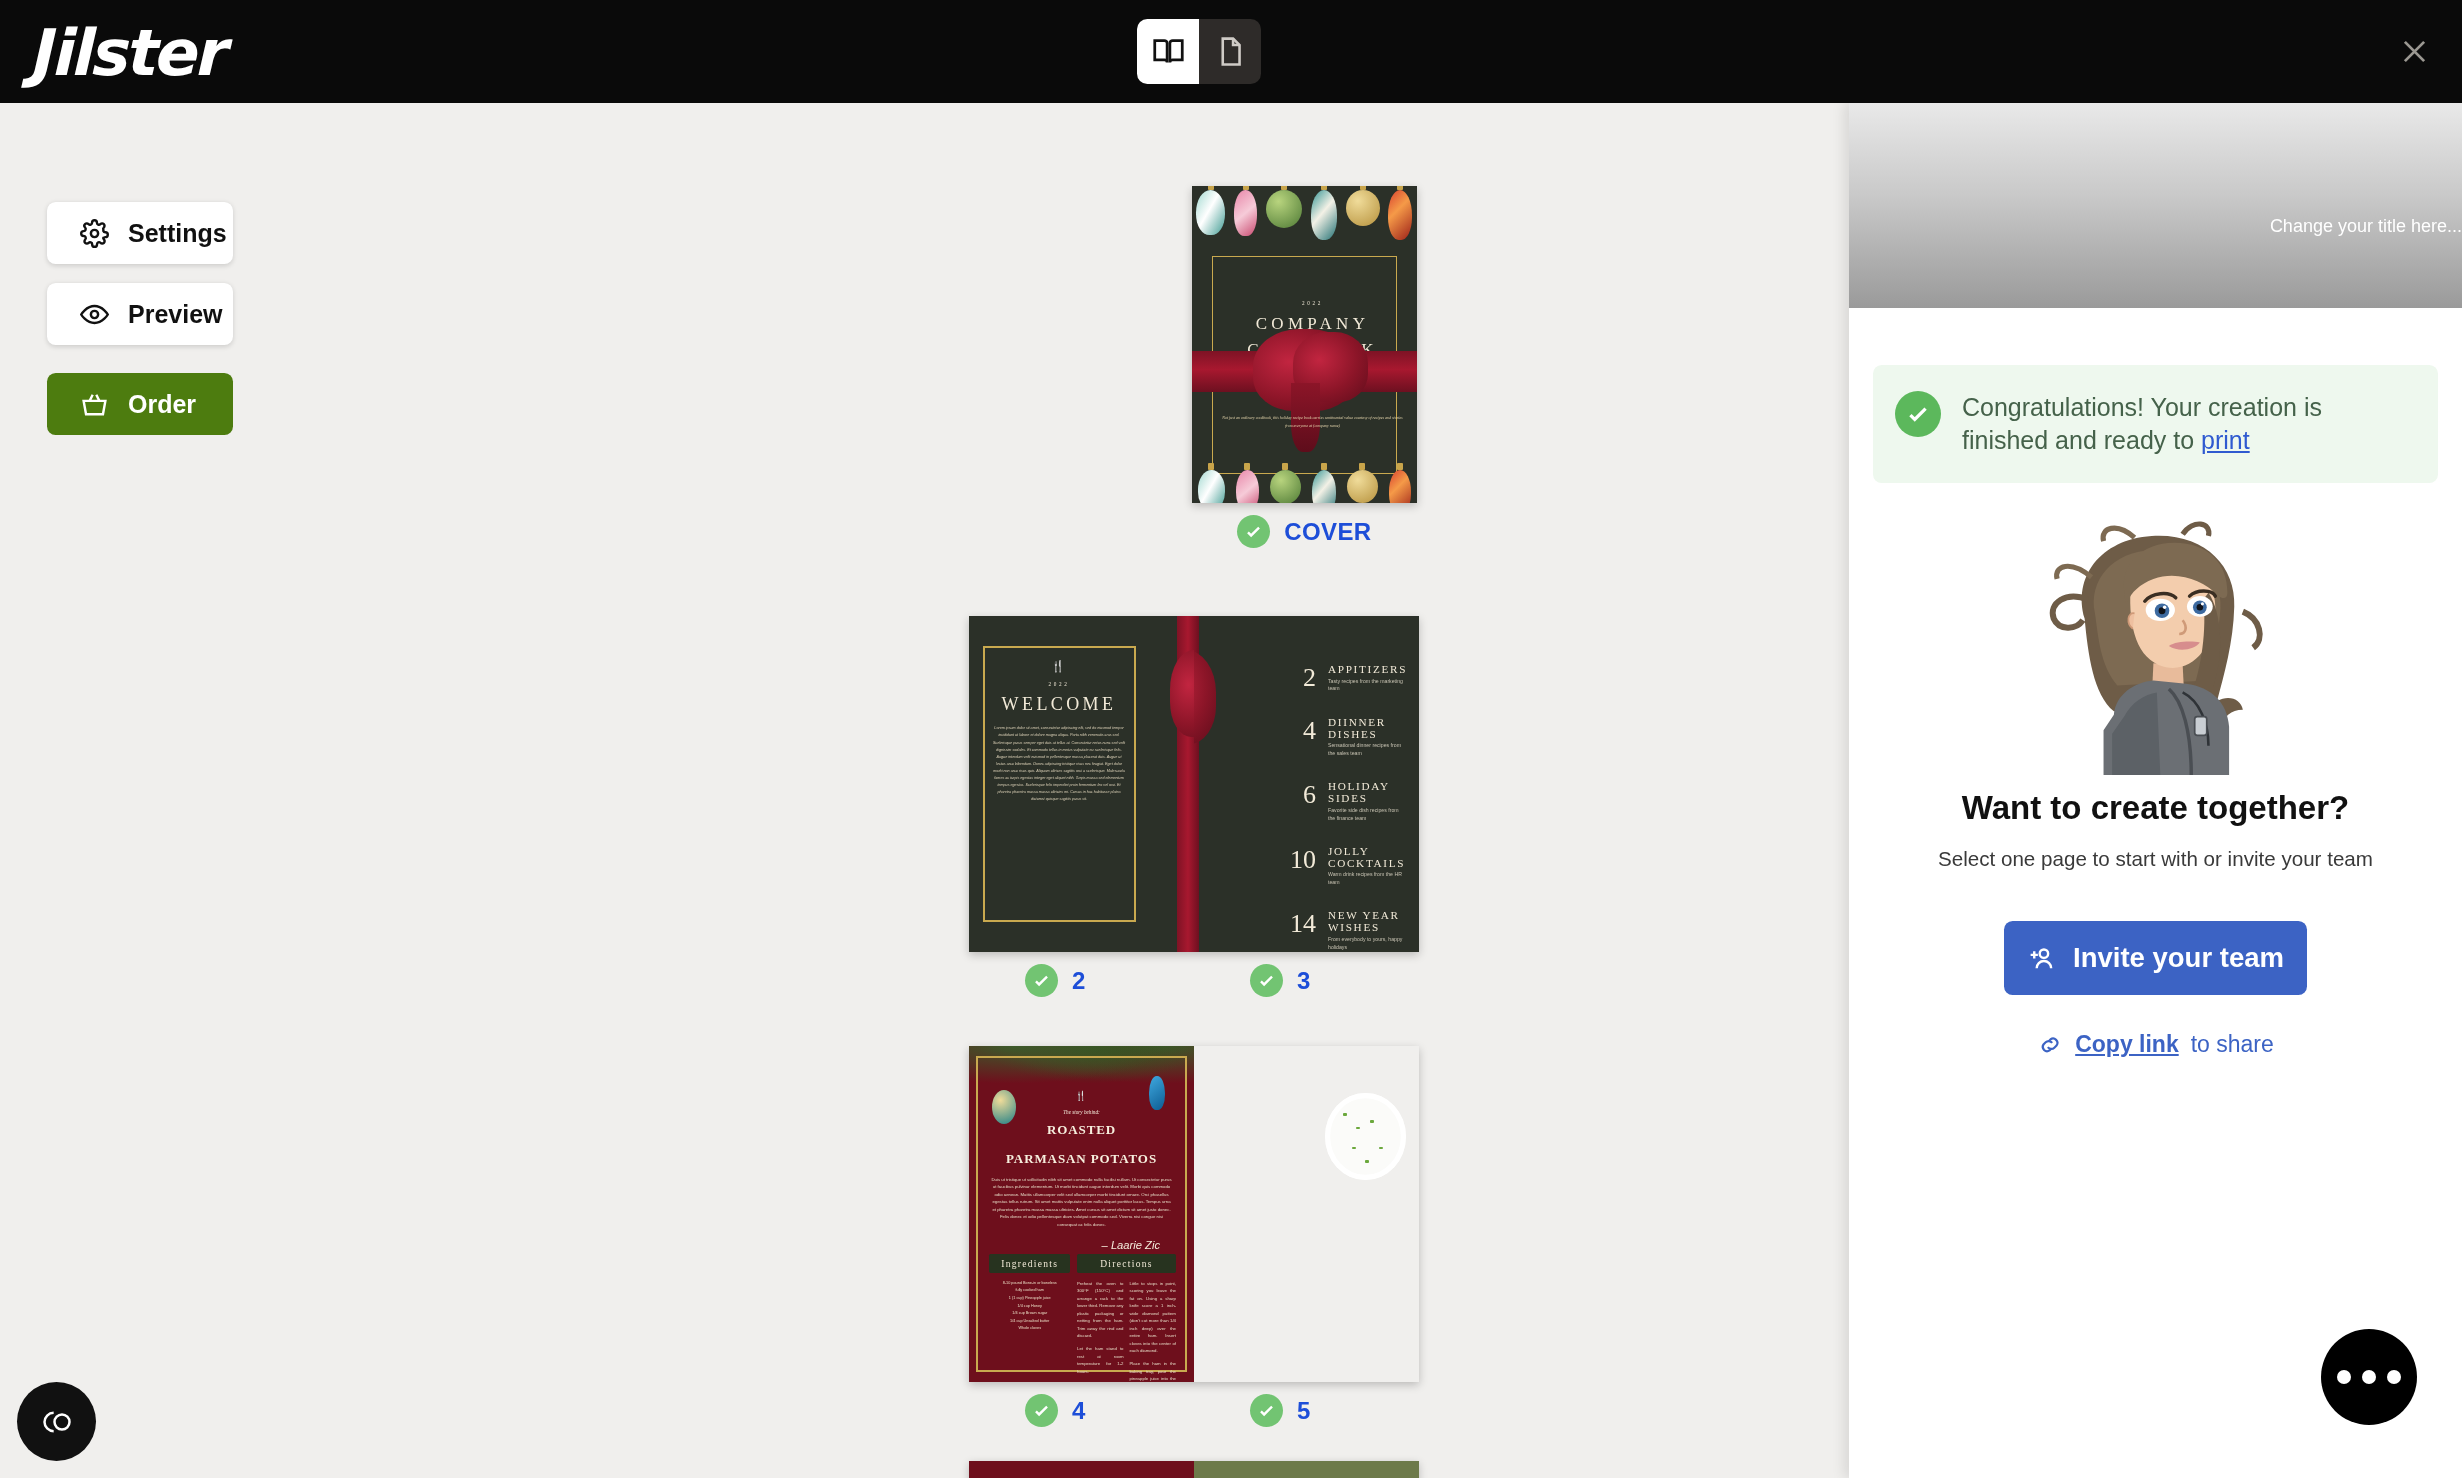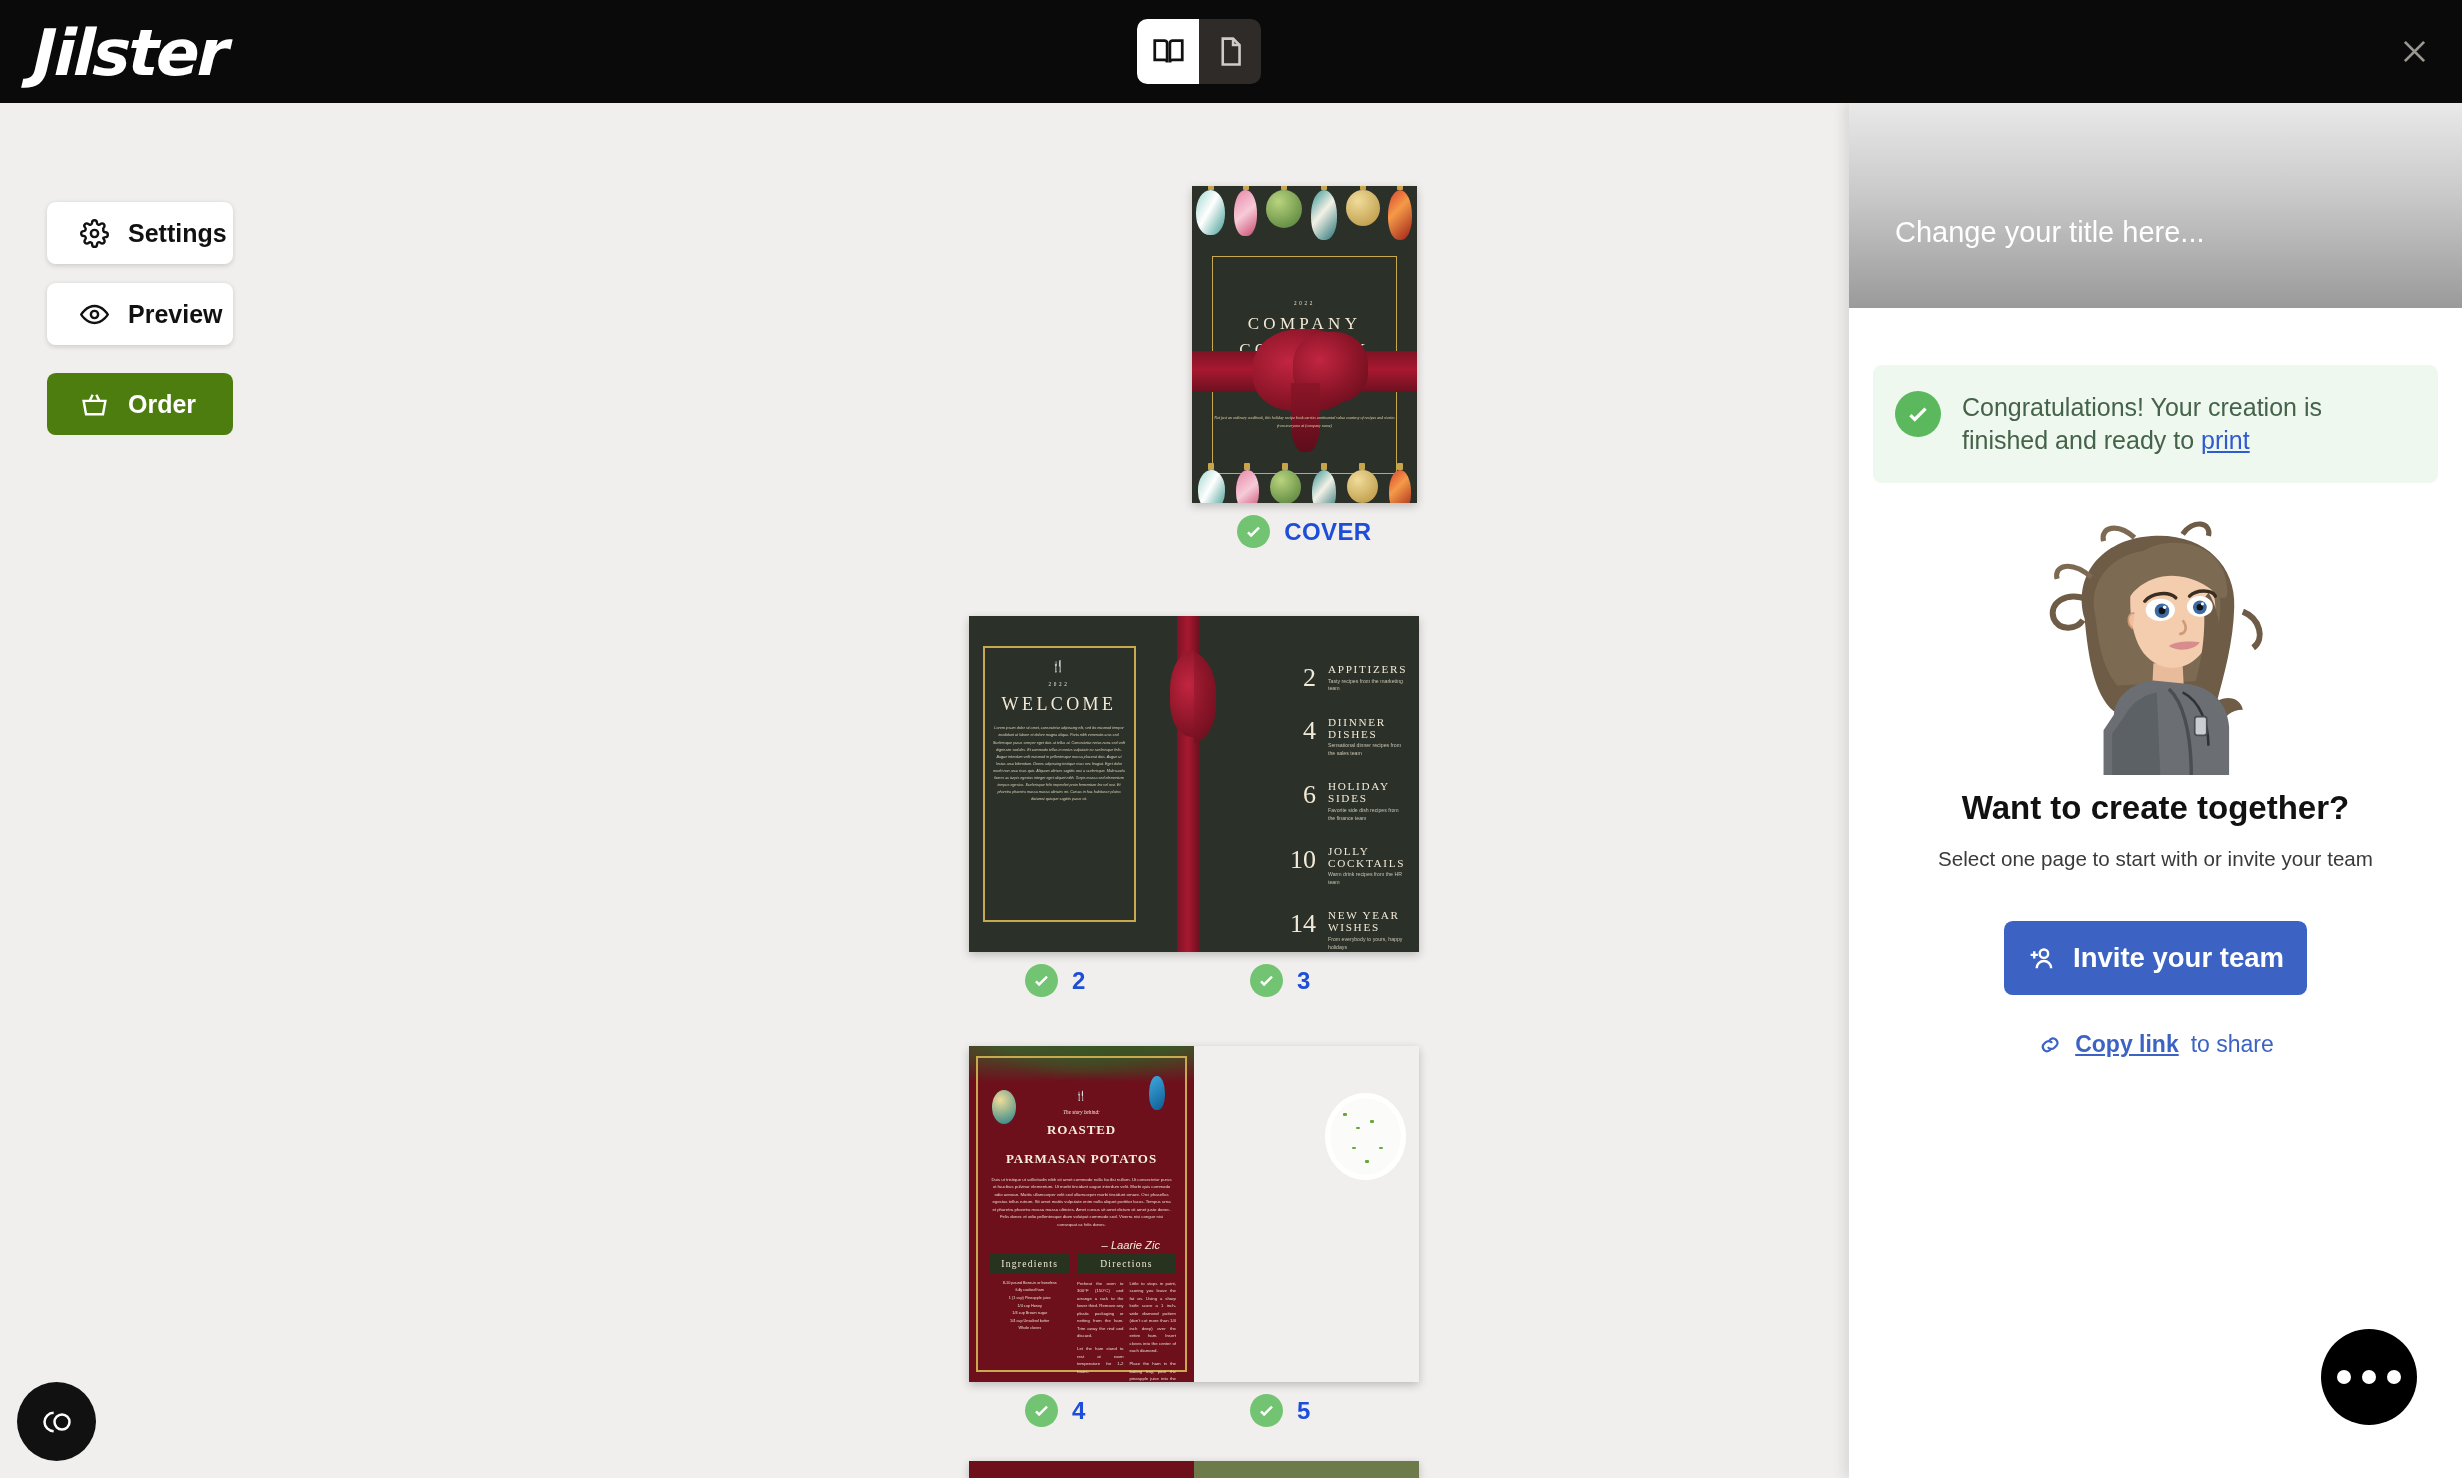--- a/index.html
+++ b/index.html
@@ -91,20 +91,21 @@
   .label-text {
     font-size: 24px; font-weight: 700; color: #1d4ed8;
     letter-spacing: 0.4px;
   }
 
   
   .cover-art {
     width: 100%; height: 100%;
     background: #2b3028;
     position: relative;
+    padding-left: 8px;
   }
   .orn-row { position: absolute; left: 0; width: 100%; display: flex; justify-content: space-around; }
   .orn { position: relative; }
   .orn .cap { width: 6px; height: 7.7px; background: #c8a44a; margin: 0 auto; border-radius: 0.9px; }
   .orn .ball { border-radius: 50%; }
   .gold-frame {
     position: absolute; left: 9%; right: 9%; top: 22%; bottom: 9%;
     border: 1.7px solid #c9a94f;
   }
   .ribbon-h {
@@ -188,21 +189,21 @@
     background: linear-gradient(180deg,#e9e9e9 0%,#c9c9c9 45%,#9a9a9a 100%);
     padding: 96px 0 0 26px;
     position: relative;
   }
   .title-row { display: flex; align-items: center; gap: 26px; }
   .panel-title {
     font-size: 27px; color: #ffffff; font-weight: 400;
   }
   .panel-sub {
     margin-top: 17px; margin-left: 20px;
-    font-size: 29px; color: #ffffff;
+    font-size: 18px; color: #ffffff; text-align: right;
   }
   .alert {
     margin: 57px 24px 0 24px;
     background: #eef8ee; border-radius: 8.6px;
     padding: 26px 24px 26px 22.4px;
     display: flex; gap: 20.6px; align-items: flex-start;
   }
   .alert-txt {
     font-size: 25px; line-height: 1.32; color: #45624a;
   }

